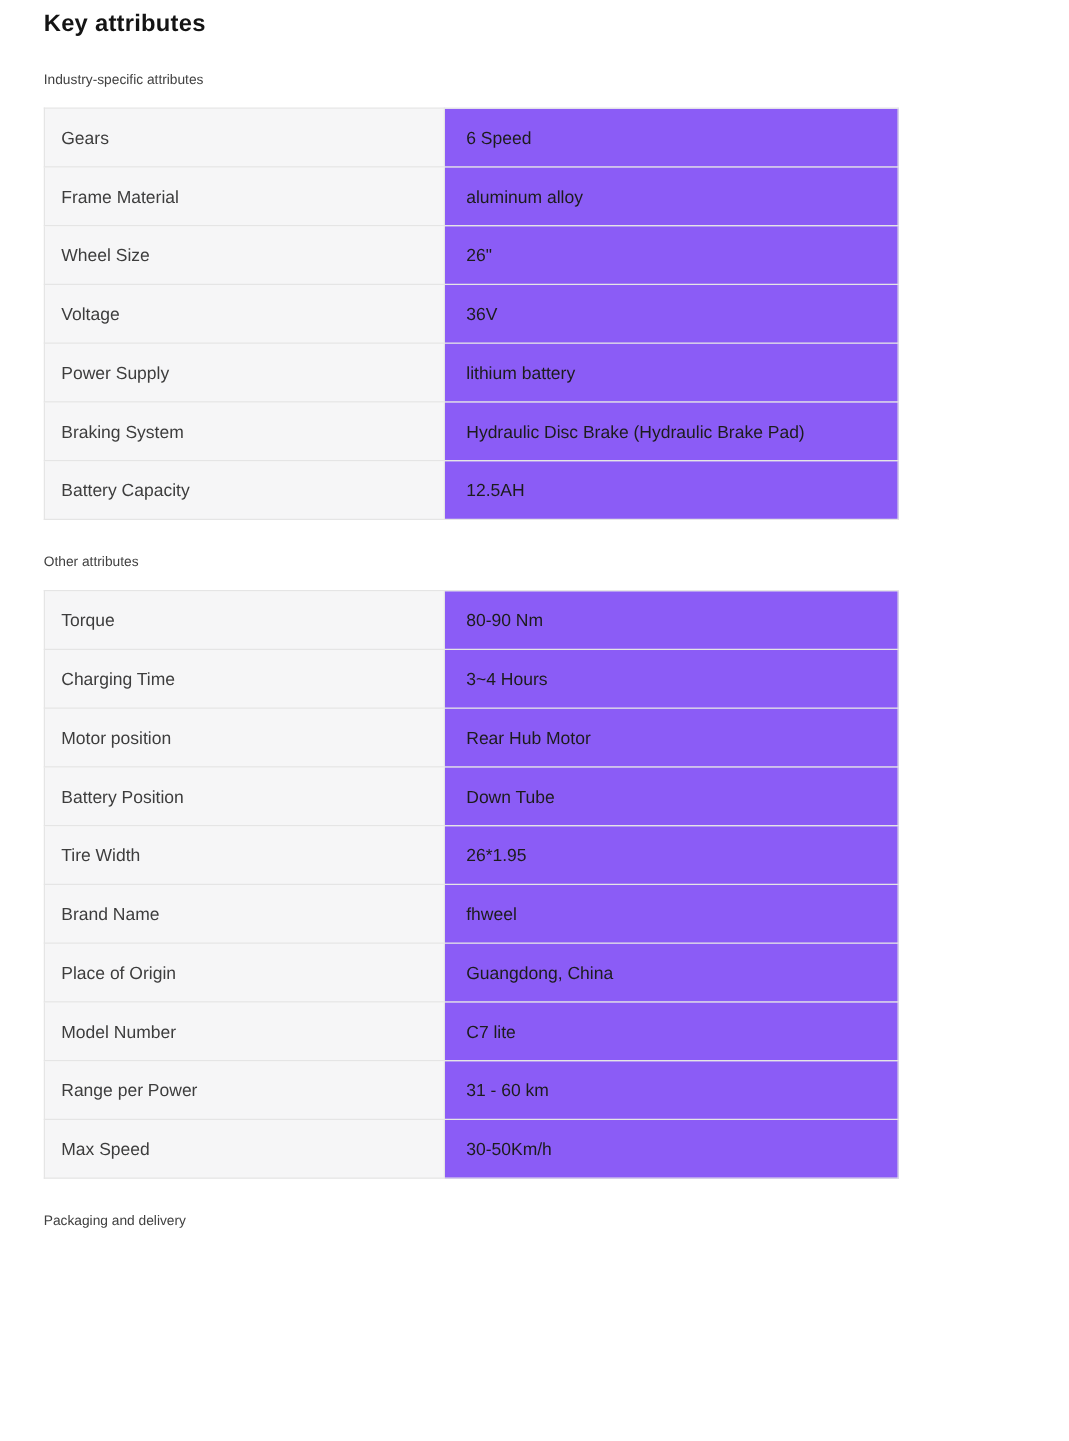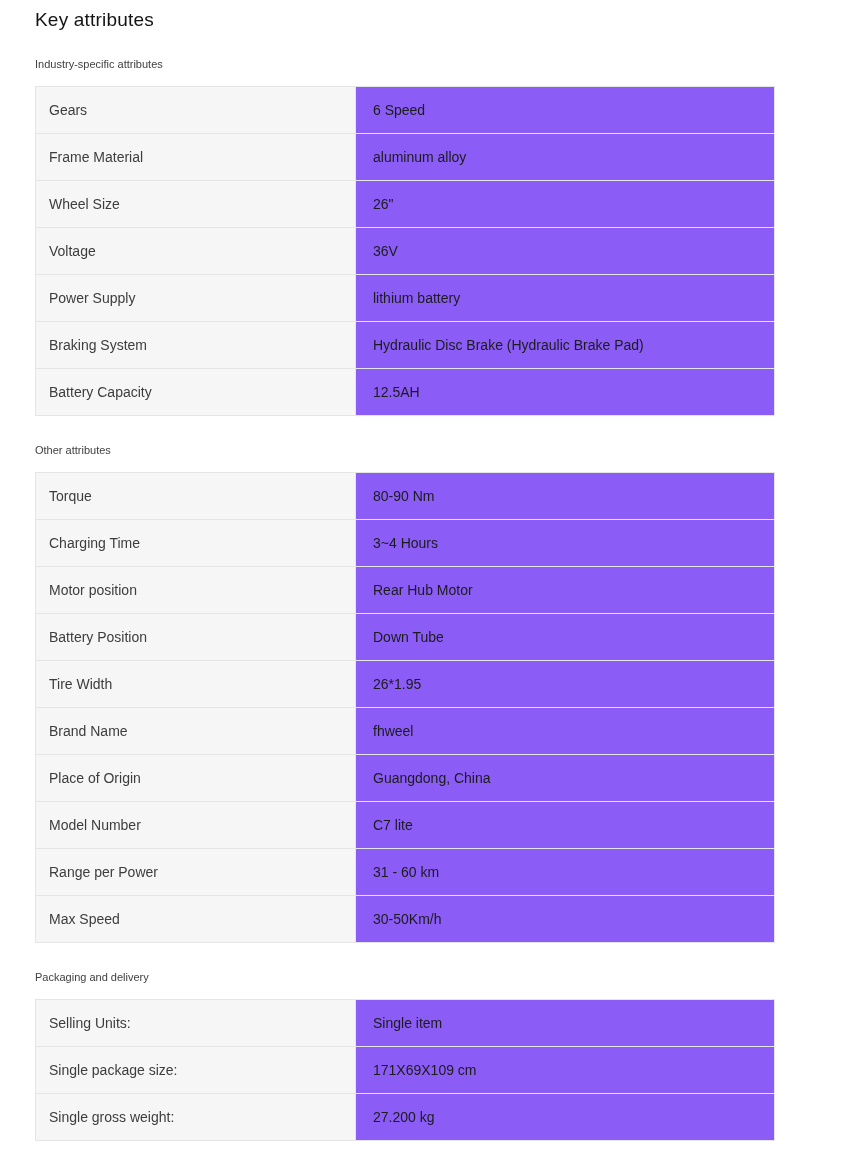--- a/index.html
+++ b/index.html
@@ -13,37 +13,37 @@
     width: 855px;
     height: 1153px;
     overflow: hidden;
   }
   .container {
     padding: 8px 45px 0 35px;
   }
   .page-title {
     font-size: 19px;
     line-height: 24px;
-    font-weight: 400;
+    font-weight: 700;
     color: #141414;
     margin: 0;
     letter-spacing: 0.2px;
   }
   .sec-label {
     font-size: 11px;
     line-height: 16px;
     font-weight: 400;
     color: #404040;
     margin: 26px 0 14px 0;
   }
   .sec-label.first {
     margin-top: 24px;
   }
   table.attr-table {
-    width: 740px;
+    width: 684px;
     border-collapse: collapse;
     table-layout: fixed;
     padding-left: 12px;
   }
   table.attr-table td {
     height: 47px;
     border: 1px solid #e5e5e5;
     font-size: 14px;
     line-height: 18px;
     vertical-align: middle;
@@ -147,31 +147,15 @@
         <tr>
           <td class="k">Max Speed</td>
           <td class="v">30-50Km/h</td>
         </tr>
       </tbody>
     </table>
   </div>
 
   <div>
     <div class="sec-label">Packaging and delivery</div>
-    <table class="attr-table">
-      <tbody>
-        <tr>
-          <td class="k">Selling Units:</td>
-          <td class="v">Single item</td>
-        </tr>
-        <tr>
-          <td class="k">Single package size:</td>
-          <td class="v">171X69X109 cm</td>
-        </tr>
-        <tr>
-          <td class="k">Single gross weight:</td>
-          <td class="v">27.200 kg</td>
-        </tr>
-      </tbody>
-    </table>
   </div>
 
 </div>
 
 </body></html>

